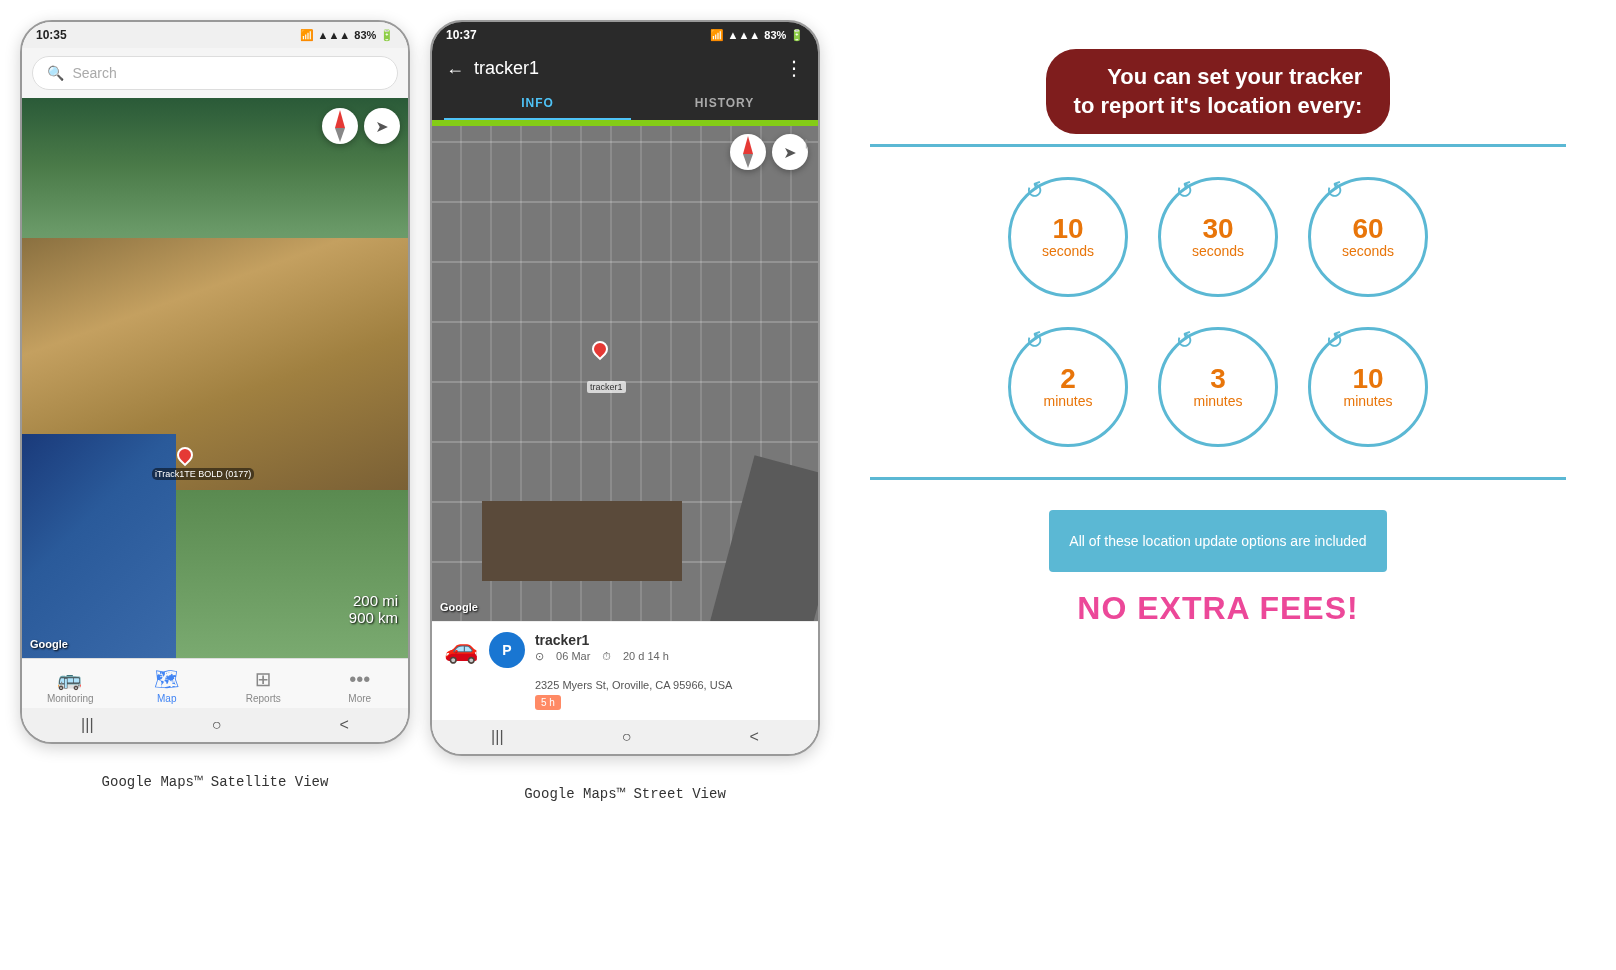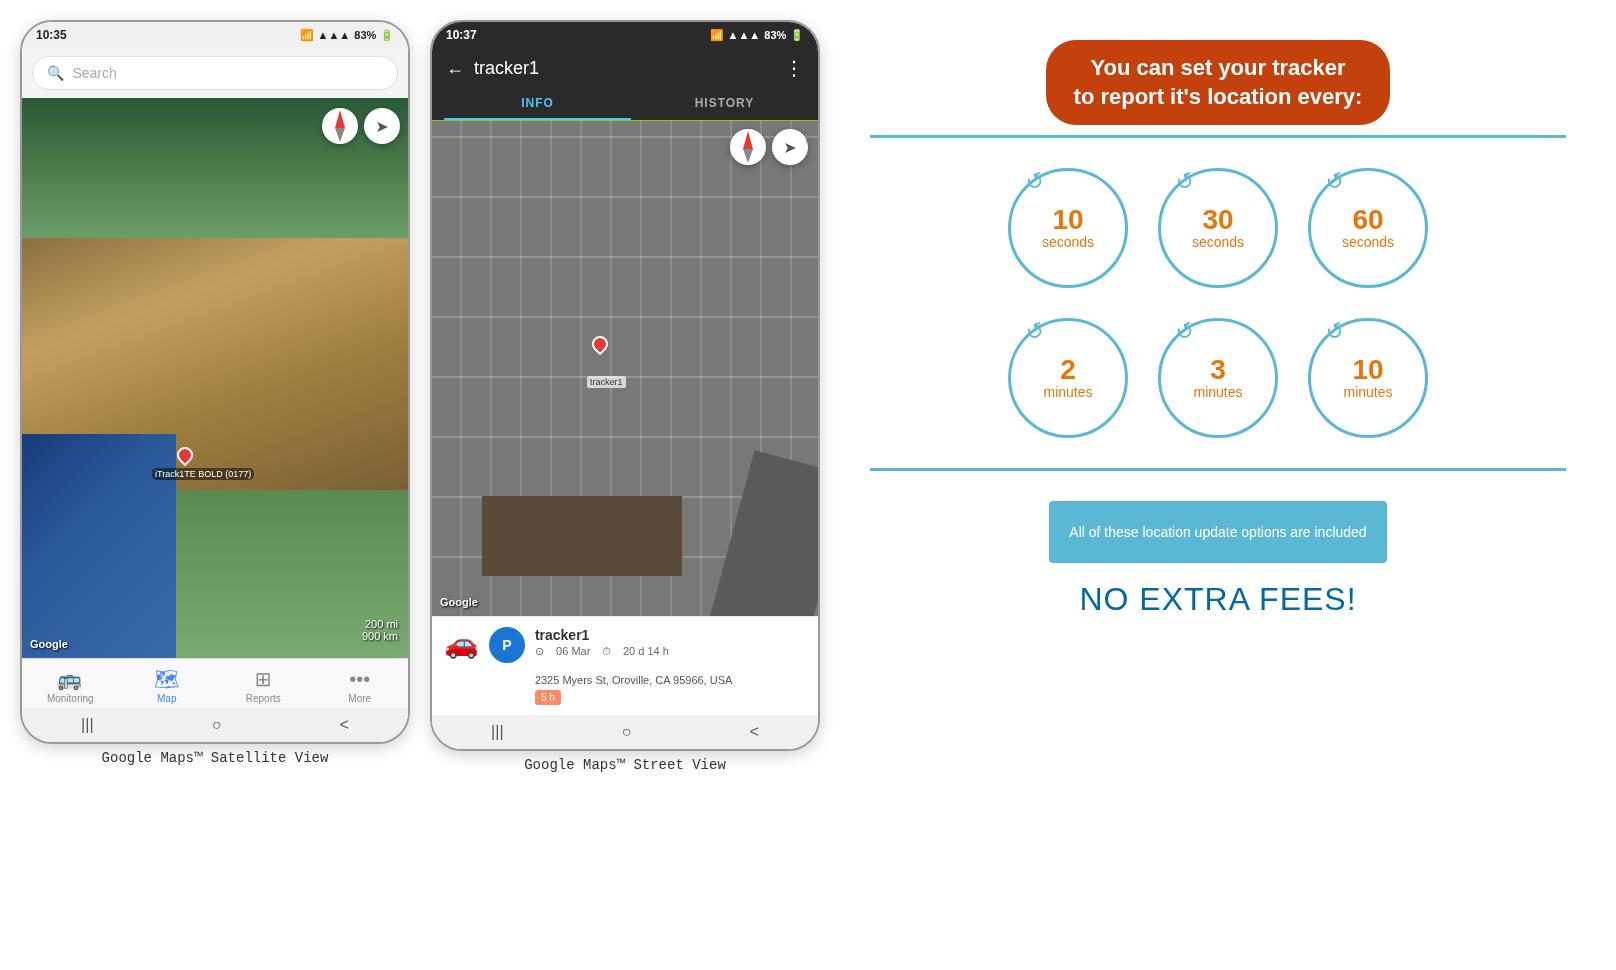--- a/index.html
+++ b/index.html
@@ -71,23 +71,23 @@
     .map-satellite-area {
       width: 100%;
       height: 560px;
       position: relative;
       background: linear-gradient(160deg, #3a6e2a 0%, #5a8c3c 15%, #8aad60 25%, #c4a85a 40%, #a07840 55%, #7a6035 65%, #5a4828 75%, #3a7868 85%, #2a5090 100%);
       overflow: hidden;
     }
 
     .map-scale {
       position: absolute;
-      bottom: 16px;
+      bottom: 32px;
       right: 10px;
-      font-size: 11px;
+      font-size: 15px;
       color: white;
       text-align: right;
       text-shadow: 1px 1px 2px #000;
     }
 
     .map-compass-btn {
       position: absolute;
       top: 10px;
       right: 50px;
       width: 36px;
@@ -184,21 +184,21 @@
 
     .phone2-title {
       font-size: 18px;
       font-weight: 500;
       flex: 1;
     }
 
     .phone2-tabs {
       background: #2a2a2a;
       display: flex;
-      border-bottom: 1px solid #84cc16;
+      border-bottom: 6px solid #84cc16;
       padding-left: 12px;
     }
 
     .phone2-tab {
       flex: 1;
       text-align: center;
       padding: 8px 0;
       font-size: 12px;
       font-weight: bold;
       color: #aaa;
@@ -309,29 +309,30 @@
     .info-panel {
       flex: 1;
       display: flex;
       flex-direction: column;
       align-items: center;
       padding: 20px 30px;
       min-width: 500px;
     }
 
     .info-headline {
-      background: #c2410c;
+      background: #7f1d1d;
       color: white;
       font-size: 22px;
       font-weight: bold;
-      text-align: center;
+      text-align: right;
       padding: 14px 28px;
       border-radius: 30px;
       margin-bottom: 10px;
       line-height: 1.3;
+      margin-top: 9px;
     }
 
     .info-accent-line {
       width: 100%;
       height: 3px;
       background: #5bb8d4;
       margin-bottom: 30px;
     }
 
     .circles-row {
@@ -381,32 +382,32 @@
       color: white;
       font-size: 14px;
       text-align: center;
       padding: 23px 20px;
       border-radius: 4px;
       margin-bottom: 18px;
     }
 
     .no-extra-fees-text {
       font-size: 32px;
-      font-weight: 400;
-      color: #0369a1;
+      font-weight: 700;
+      color: #ec4899;
       text-align: center;
       letter-spacing: 1px;
     }
 
     
     .phone-wrapper {
       display: flex;
       flex-direction: column;
       align-items: center;
-      gap: 0;
+      gap: 24px;
     }
 
     .phone-caption {
       font-size: 14px;
       color: #333;
       text-align: center;
       margin-top: 6px;
       font-family: Liberation Mono, monospace;
     }
 

